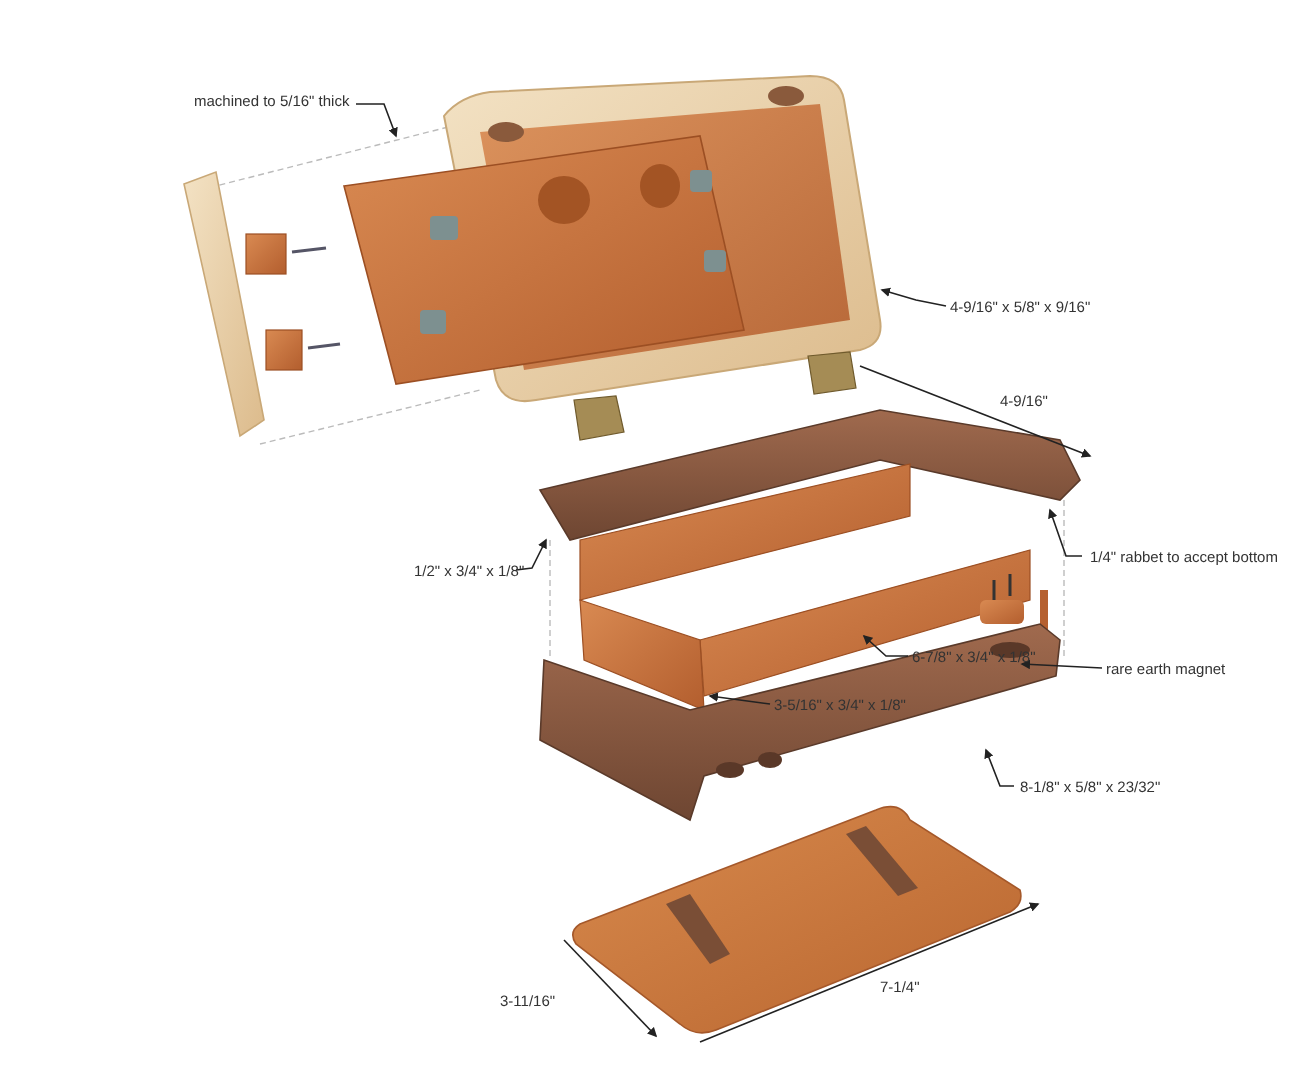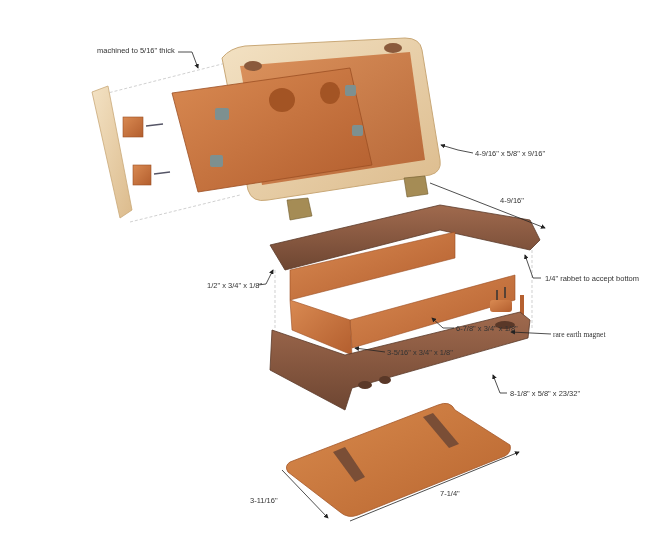--- a/index.html
+++ b/index.html
@@ -127,17 +127,17 @@
     <path d="M350,521 L519,452" marker-end="url(#arr)"></path>
   </g>
 </svg>
 
 <span class="label" style="left:97px;top:46px;">machined to 5/16" thick</span>
 <span class="label" style="left:475px;top:149px;">4-9/16" x 5/8" x 9/16"</span>
 <span class="label" style="left:500px;top:196px;">4-9/16"</span>
 <span class="label" style="left:545px;top:274px;">1/4" rabbet to accept bottom</span>
 <span class="label" style="left:207px;top:281px;">1/2" x 3/4" x 1/8"</span>
 <span class="label" style="left:456px;top:324px;">6-7/8" x 3/4" x 1/8"</span>
-<span class="label" style="left:553px;top:330px;font-family:Liberation Serif, serif;">rare earth magnet</span>
+<span class="label" style="left:553px;top:330px;">rare earth magnet</span>
 <span class="label" style="left:387px;top:348px;">3-5/16" x 3/4" x 1/8"</span>
 <span class="label" style="left:510px;top:389px;">8-1/8" x 5/8" x 23/32"</span>
 <span class="label" style="left:250px;top:496px;">3-11/16"</span>
 <span class="label" style="left:440px;top:489px;">7-1/4"</span>
 
 </body></html>

